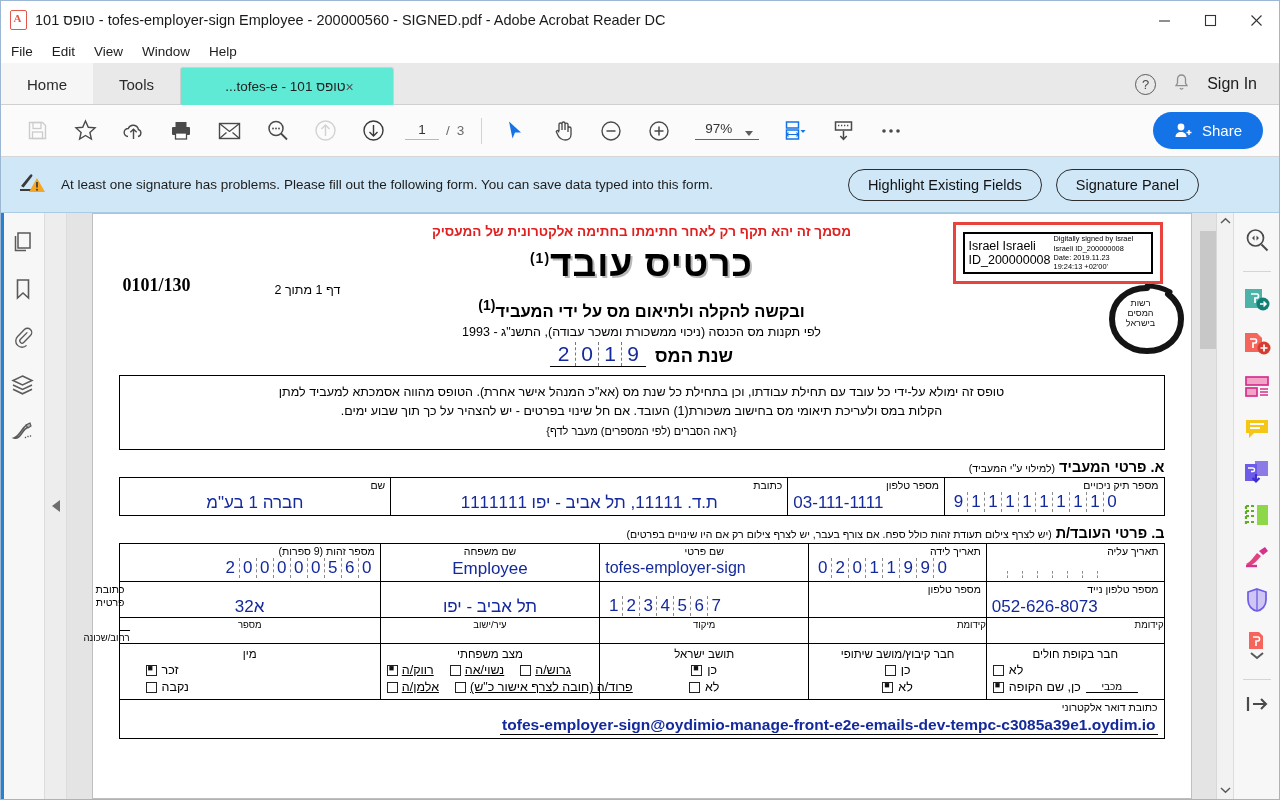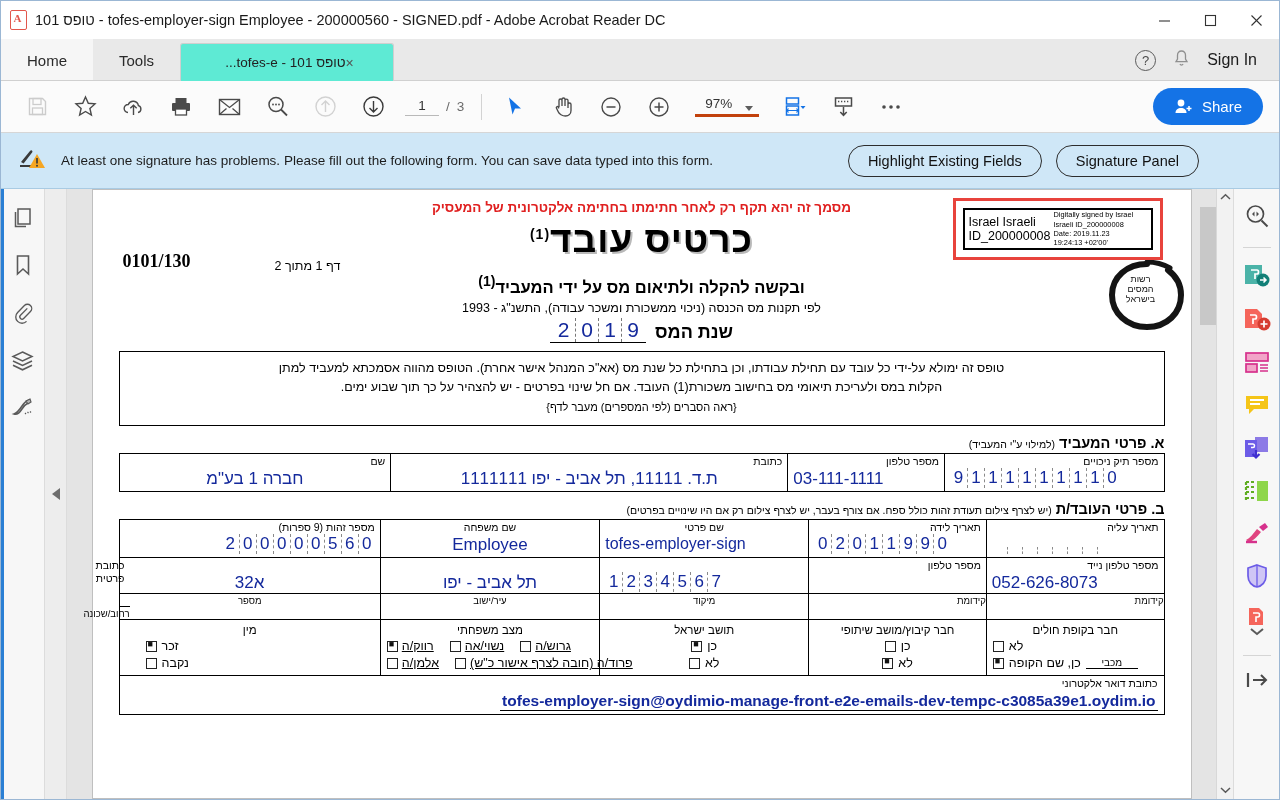--- a/index.html
+++ b/index.html
@@ -62,21 +62,21 @@
           justify-content: center; color: #4a4a4a; }
   .tbtn svg { display: block; }
   .tbtn.disabled { opacity: .42; }
   .pagebox { display: flex; align-items: center; gap: 7px; margin: 0 6px;
              font-size: 13.5px; color: #333; }
   .pagenum { width: 34px; text-align: center; border-bottom: 1px solid #b9b9b9;
              padding-bottom: 2px; }
   .pagetot { color: #6b6b6b; }
   .vsep { width: 1px; height: 26px; background: #d3d3d3; margin: 0 7px; }
   .zoombox { display:flex; align-items:flex-end; gap: 13px; margin: 0 10px;
-             border-bottom: 3px solid #c2410c; padding: 0 6px 3px 10px; }
+             border-bottom: 1px solid #c2410c; padding: 0 6px 3px 10px; }
   .zoomval { font-size: 13.5px; color:#333; }
   .caret { width: 0; height: 0; border-left: 4.5px solid transparent;
            border-right: 4.5px solid transparent; border-top: 5.5px solid #5d5d5d; }
   .share { margin-left: auto; margin-right: 16px; height: 37px; padding: 0 21px;
            background: #1473e6; color: #fff; border-radius: 19px; display: flex;
            align-items: center; gap: 9px; font-size: 15px; }
 
   
   .notify { background: #cfe7f7; border-bottom: 1px solid #a9cbe3;
             display: flex; align-items: center; padding: 7px 14px 7px 16px;
@@ -234,20 +234,27 @@
         </svg>
     </div>
     <div class="win-btn close">
       <svg width="13" height="13" viewBox="0 0 13 13">
           <line x1="1.5" y1="1.5" x2="11.5" y2="11.5" stroke="#333" stroke-width="1.1"></line>
           <line x1="11.5" y1="1.5" x2="1.5" y2="11.5" stroke="#333" stroke-width="1.1"></line>
         </svg>
     </div>
   </div>
 
+  <div class="menubar">
+    <span>File</span>
+    <span>Edit</span>
+    <span>View</span>
+    <span>Window</span>
+    <span>Help</span>
+  </div>
 
   <div class="tabstrip">
     <div class="toptab active-home">Home</div>
     <div class="toptab">Tools</div>
     <div class="doc-tab">
       <span>...tofes-e - 101 טופס</span>
       <span class="tabclose">×</span>
     </div>
     <div class="hdr-right">
       <div class="circ">?</div>

